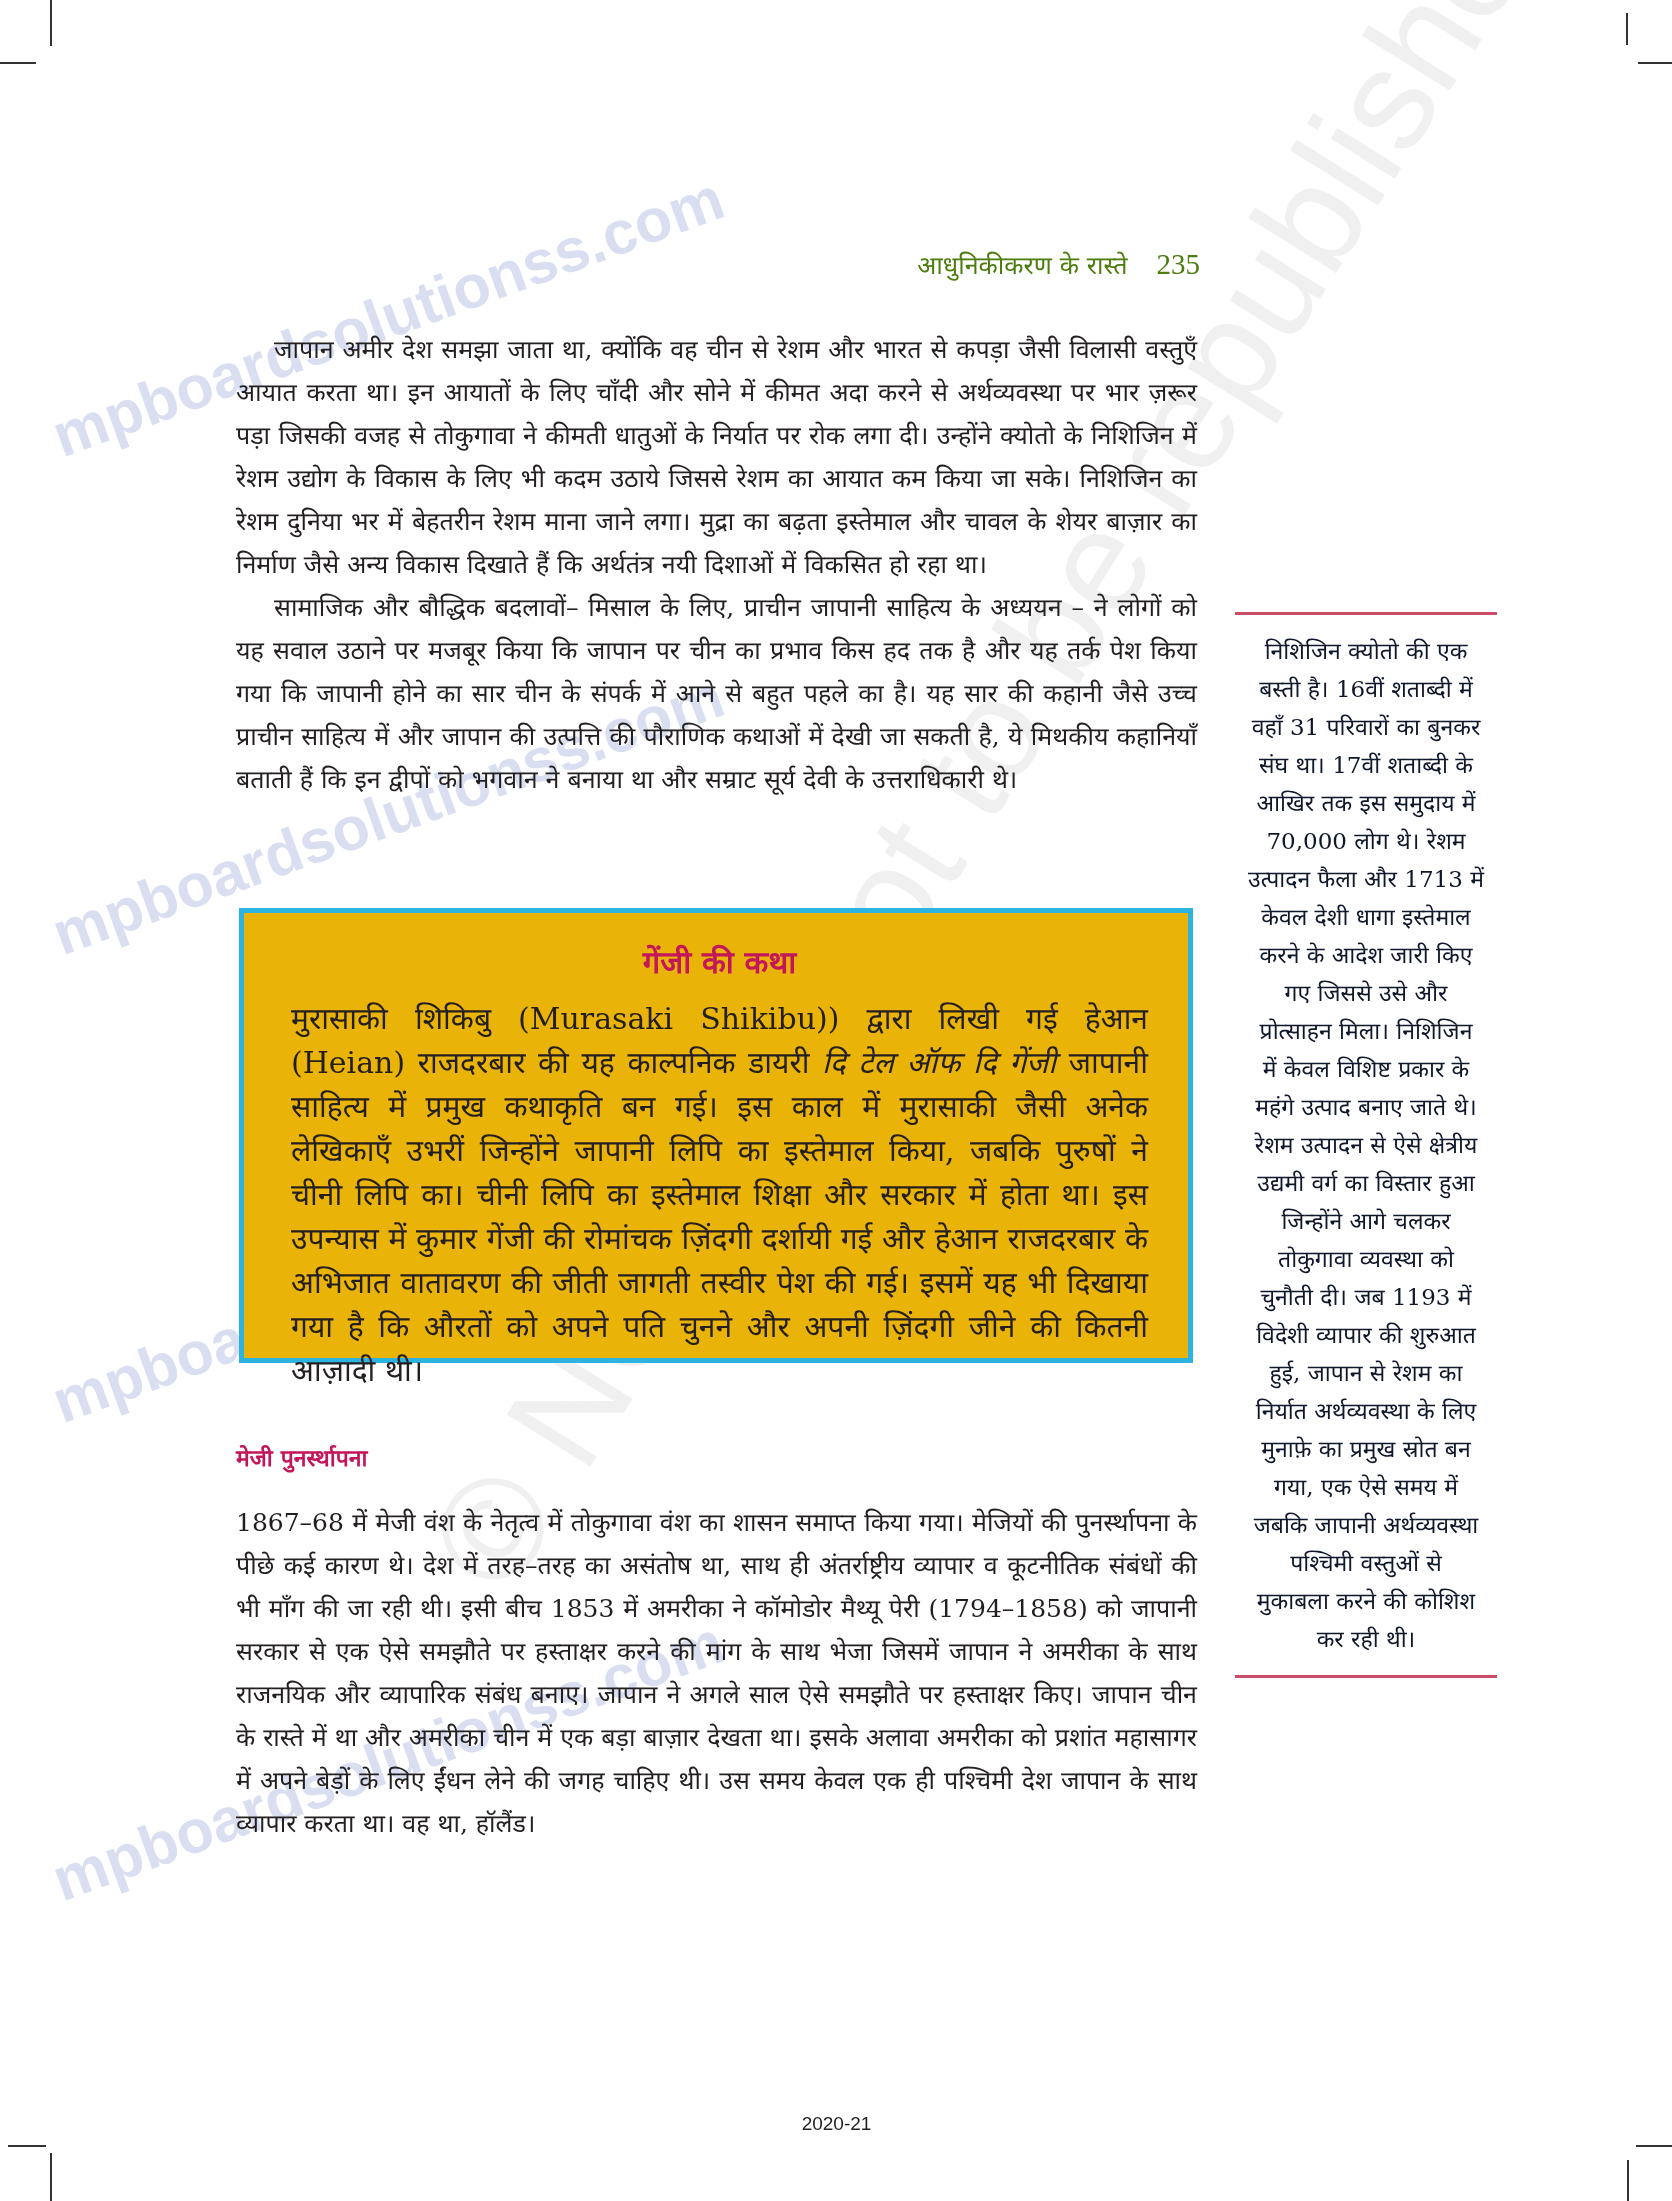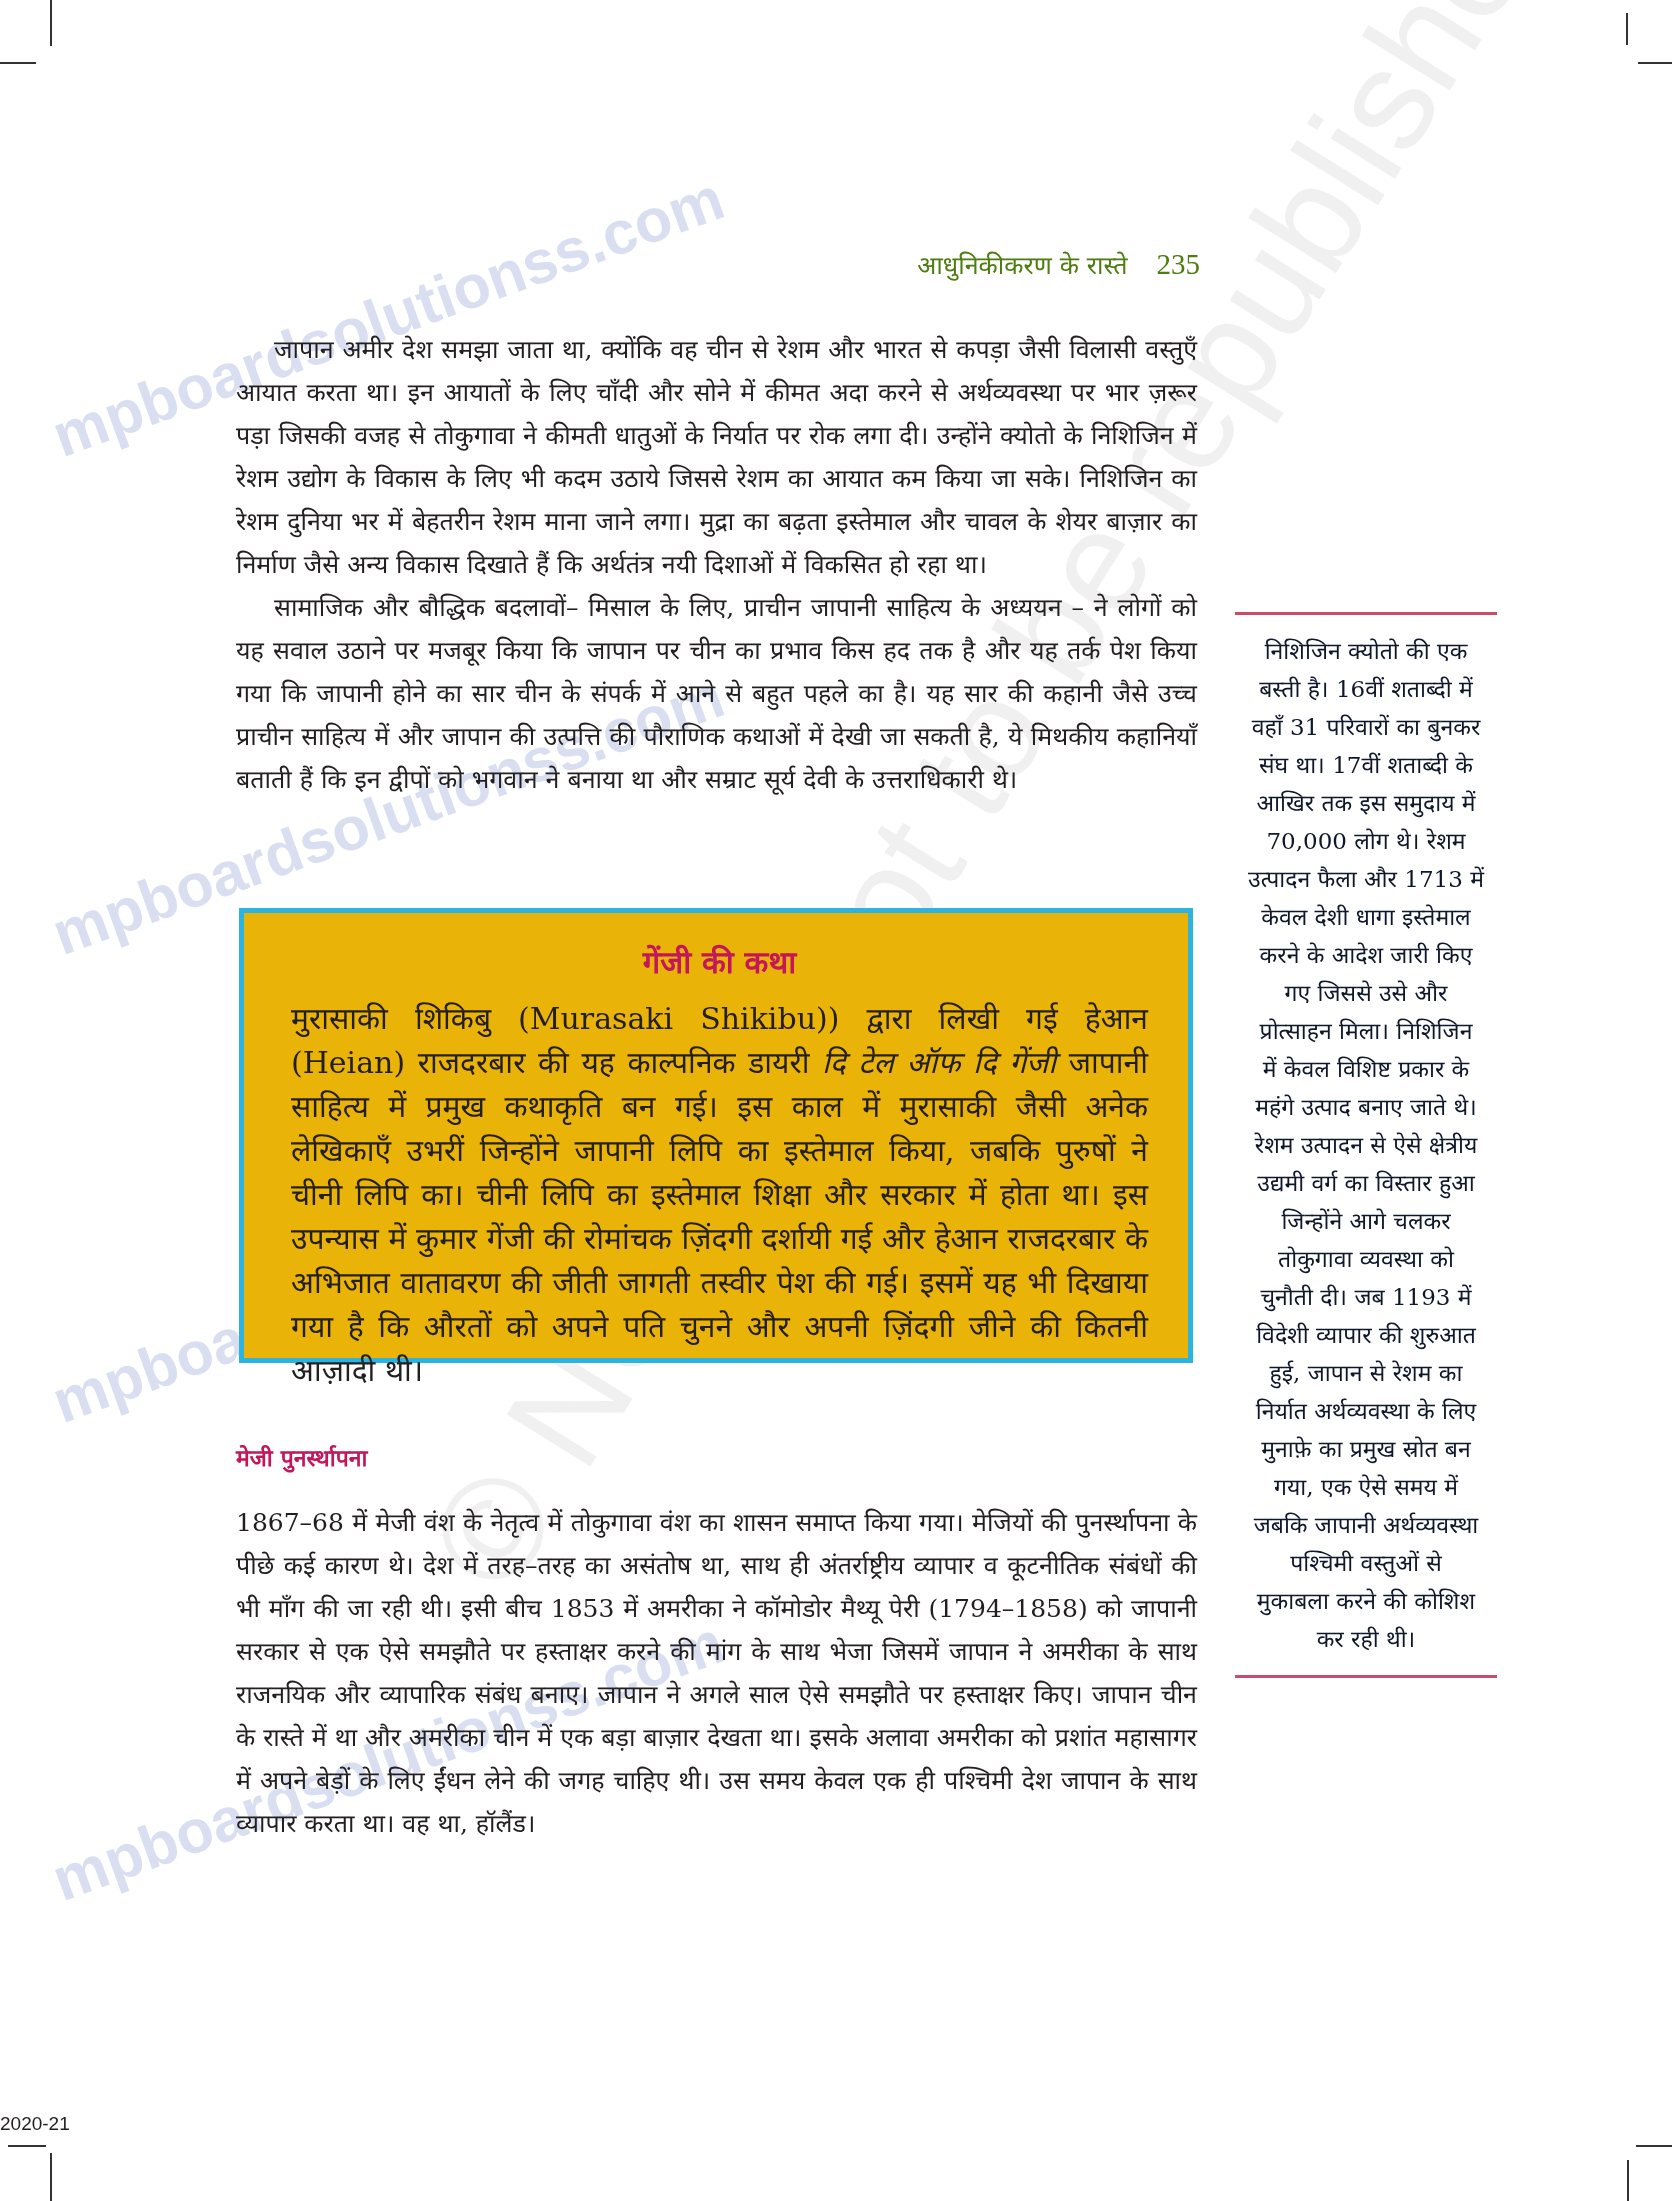--- a/index.html
+++ b/index.html
@@ -43,21 +43,21 @@
   #para3 { top: 1501px; }
   .sidebar {
     position: absolute; left: 1235px; top: 612px; width: 262px;
   }
   .sidebar .rule { height: 2.9px; background: #c94c68; width: 262px; }
   .sidebar .note {
     padding: 17px 5.7px 17px 5.7px; text-align: center;
     font-size: 23px; line-height: 38px; color: #0f172a;
   }
   .footer {
-    position: absolute; top: 2113px; left: 0; width: 1673px; text-align: left;
+    position: absolute; top: 2113px; left: 0; width: 1673px; text-align: center;
     font-family: "Liberation Sans", sans-serif; font-size: 19px; color: #231f20;
   }
   .wm {
     position: absolute; font-family: "Liberation Sans", sans-serif; font-weight: bold;
     color: rgba(120,140,200,0.28); font-size: 61px; white-space: nowrap;
     transform-origin: left bottom; pointer-events: none;
   }
   .wm2 {
     position: absolute; font-family: "Liberation Sans", sans-serif;
     color: rgba(150,150,150,0.14); font-size: 143px; white-space: nowrap;

